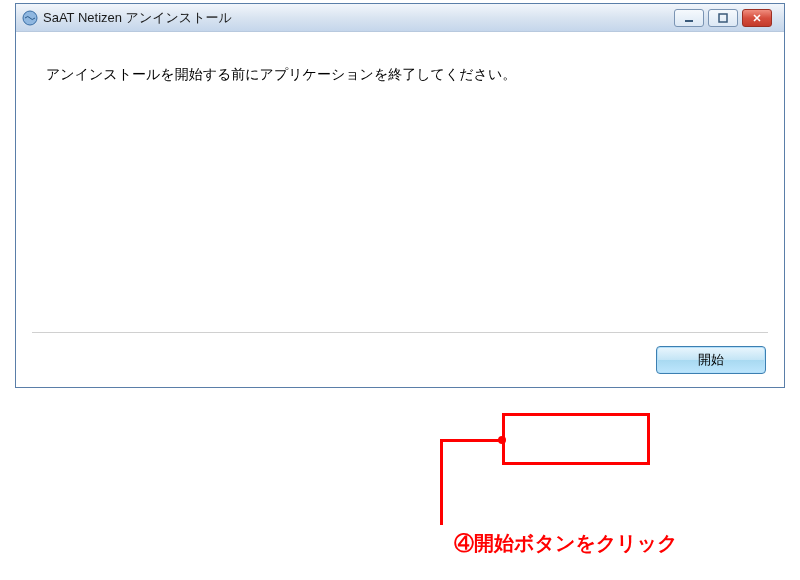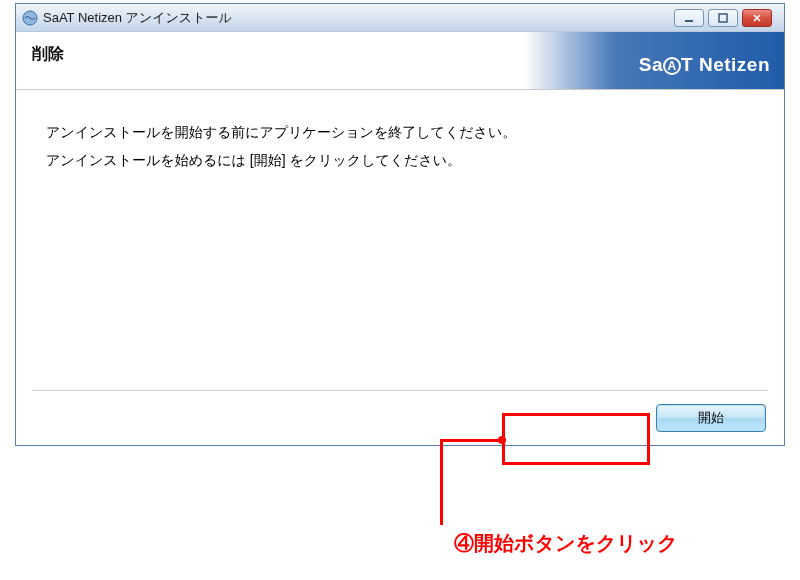--- a/index.html
+++ b/index.html
@@ -189,30 +189,23 @@
           </svg>
       </div>
       <div class="win-btn close">
         <svg viewBox="0 0 10 10">
             <path d="M2 2 L8 8 M8 2 L2 8" stroke="#fff" stroke-width="1.6"></path>
           </svg>
       </div>
     </div>
   </div>
 
-  <div class="header-zone">
-    <div class="header-title">削除</div>
-    <div class="brand">
-      <span>Sa</span><span class="circle-a">A</span><span>T Netizen</span>
-    </div>
-  </div>
 
   <div class="content">
     <div>アンインストールを開始する前にアプリケーションを終了してください。</div>
-    <div>アンインストールを始めるには [開始] をクリックしてください。</div>
   </div>
 
   <hr class="divider">
 
   <div class="footer">
     <button class="btn primary">開始</button>
   </div>
 </div>
 
 <div class="annotation-box" style="left:502px; top:413px; width:148px; height:52px;"></div>

